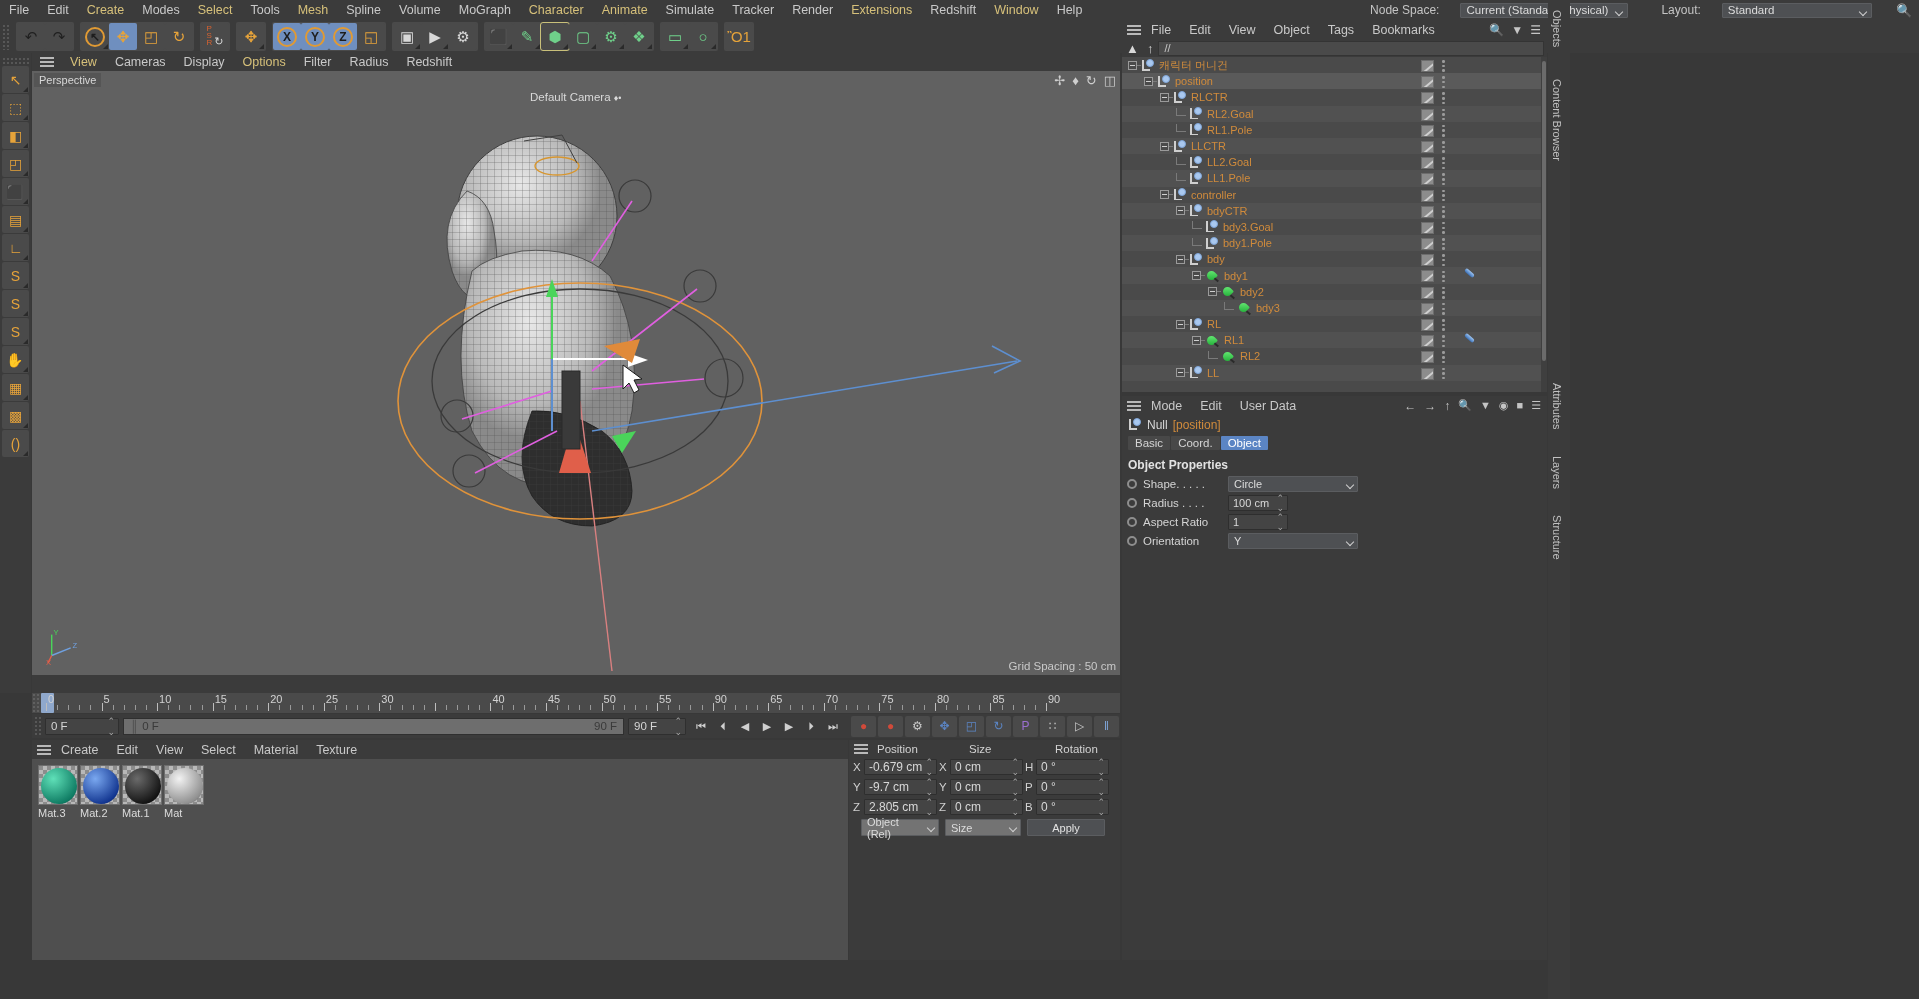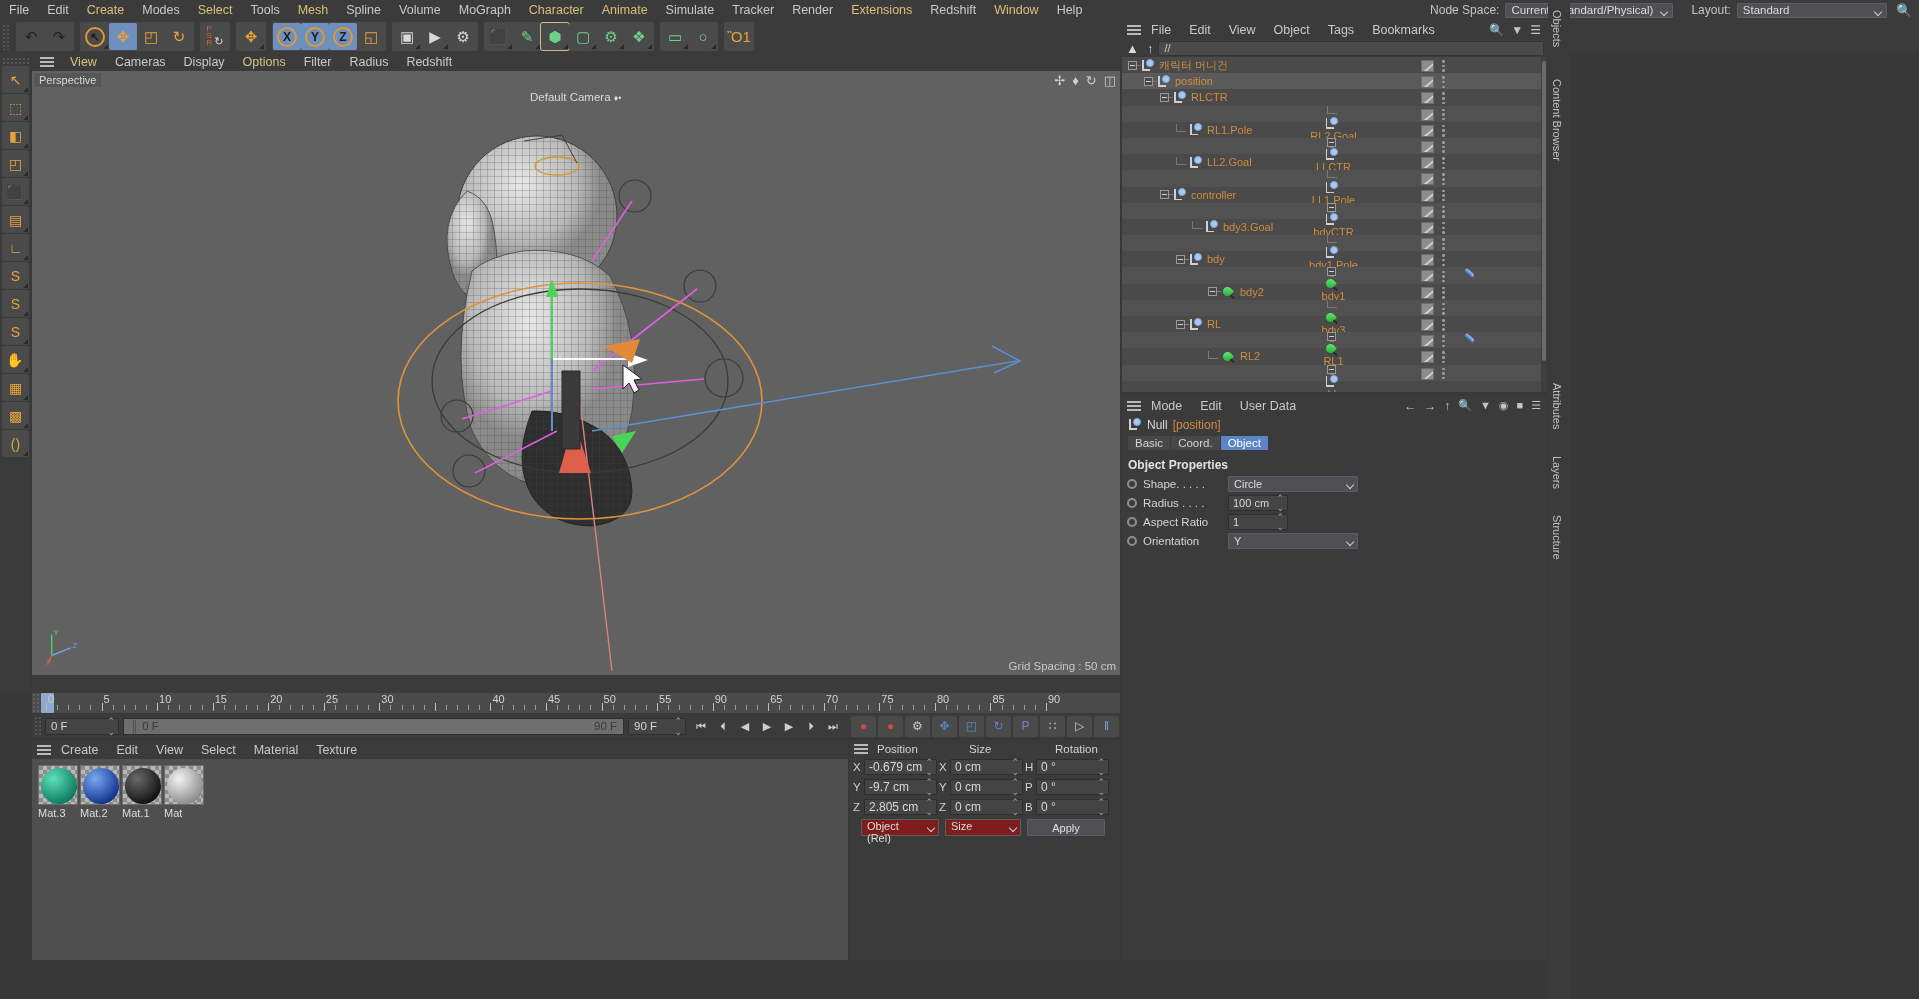--- a/index.html
+++ b/index.html
@@ -15,21 +15,21 @@
   
   .row { display:flex; align-items:center; }
   .menu-item { padding:0 9px; line-height:20px; font-size:12.5px; color:#c9c9c9; white-space:nowrap; cursor:default; }
   .menu-item.gold { color:#d6c07a; }
   .hamburger { display:inline-block; width:16px; height:12px; position:relative; flex:0 0 auto; }
   .hamburger i { position:absolute; left:1px; right:1px; height:2px; background:#b9b9b9; }
   .hamburger i:nth-child(1){ top:1px; } .hamburger i:nth-child(2){ top:5px; } .hamburger i:nth-child(3){ top:9px; }
 
   
   #menubar { position:absolute; left:0; top:0; width:1919px; height:20px; background:#3b3b3b; display:flex; align-items:center; }
-  #menubar .right { margin-left:auto; display:flex; align-items:center; gap:6px; padding-right:6px; }
+  #menubar .right { margin-left:auto; display:flex; align-items:center; gap:21px; padding-right:6px; }
   .lbl { font-size:12px; color:#c4c4c4; }
   .combo { background:#4e5053; border:1px solid #5b5d60; height:15px; display:flex; align-items:center;
            padding:0 16px 0 5px; font-size:11.5px; color:#dcdcdc; position:relative; border-radius:1px; }
   .combo:after { content:""; position:absolute; right:5px; top:5px; width:5px; height:5px;
                  border-left:1px solid #d0d0d0; border-bottom:1px solid #d0d0d0; transform:rotate(-45deg); }
 
   
   #toolbar { position:absolute; left:0; top:20px; width:1919px; height:33px; background:#3b3b3b; display:flex; align-items:center; }
   .tgrip { width:9px; height:26px; background:
       radial-gradient(#6a6a6a 1px, transparent 1.2px) 0 0/4px 4px; opacity:.6; margin:0 2px; flex:0 0 auto;}
@@ -91,34 +91,34 @@
   .matname { font-size:11px; color:#dcdcdc; text-align:left; margin-top:2px; white-space:nowrap;}
 
   
   #coordman { position:absolute; left:849px; top:740px; width:271px; height:220px; background:#3b3b3b; }
   #cm-head { height:18px; display:flex; align-items:center; padding-left:4px; gap:0;}
   .cm-colhdr{ font-size:11.5px; color:#d2d2d2; }
   .cm-row { display:flex; align-items:center; height:18px; margin-bottom:2px; }
   .axis-lbl { width:11px; font-size:11.5px; color:#d0d0d0; text-align:left;}
   .cm-field { width:73px; height:16px; background:#444; border:1px solid #2e2e2e; font-size:12px; color:#d8d8d8;
               display:flex; align-items:center; padding-left:4px; position:relative; margin-right:2px; border-radius:1px;}
-  .cm-combo{ height:17px; background:#7f1d1d; border:1px solid #5b5d60; font-size:11px; color:#dcdcdc;
-             display:flex;align-items:flex-start;padding:0 14px 0 5px;position:relative;border-radius:1px;}
+  .cm-combo{ height:17px; background:#737373; border:1px solid #5b5d60; font-size:11px; color:#dcdcdc;
+             display:flex;align-items:center;padding:0 14px 0 5px;position:relative;border-radius:1px;}
   .cm-combo:after { content:""; position:absolute; right:4px; top:5px; width:5px; height:5px;
                     border-left:1px solid #d0d0d0; border-bottom:1px solid #d0d0d0; transform:rotate(-45deg); }
   .apply-btn{ height:17px; background:#4e5053; border:1px solid #5b5d60; font-size:11px; color:#e2e2e2;
               display:flex;align-items:center;justify-content:center;border-radius:1px;}
   #om { position:absolute; left:1122px; top:20px; width:425px; height:372px; background:#3b3b3b; }
   #om-menu { height:19px; display:flex; align-items:center; padding-left:4px;}
   #om-path { height:18px; display:flex; align-items:center; padding-left:4px; background:#3b3b3b;}
   .pathfield { flex:1; height:15px; background:#4a4a4a; border:1px solid #343434; margin:0 3px 0 5px;
                font-size:11px; color:#c6c6c6; display:flex; align-items:center; padding-left:5px;}
   #om-list { position:absolute; left:0; top:37px; width:419px; height:335px; overflow:hidden; background:#4a4a4a;}
   .om-row { position:relative; height:16.2px; display:flex; align-items:center; }
-  .om-row.alt { background:#515151;flex-direction:column; }
+  .om-row.alt { background:#515151; }
   .om-row.sel { background:#5a5a5a; }
   .om-name { font-size:11px; color:#d08b3c; white-space:nowrap; }
   .om-icons { position:absolute; left:299px; top:2px; display:flex; align-items:center; gap:0px;}
   .tagbox { width:13px; height:12px; background:#8c8c8c; border:1px solid #6d6d6d; position:relative; overflow:hidden;}
   .tagbox:after { content:""; position:absolute; left:-3px; top:5px; width:22px; height:1.5px; background:#cfcfcf; transform:rotate(-40deg);}
   .dots3 { width:11px; height:14px; display:flex; flex-direction:column; justify-content:space-around; align-items:center; margin-left:4px;}
   .dots3 i { width:2.5px; height:2.5px; border-radius:50%; background:#9b9b9b; display:block;}
   .expander { width:9px;height:9px;border:1px solid #9a9a9a; position:relative; background:#4a4a4a; flex:0 0 auto;}
   .expander:after{ content:""; position:absolute; left:1px; top:3px; width:5px; height:1px; background:#cfcfcf;}
   .nullicon { width:14px; height:13px; position:relative; flex:0 0 auto;}

